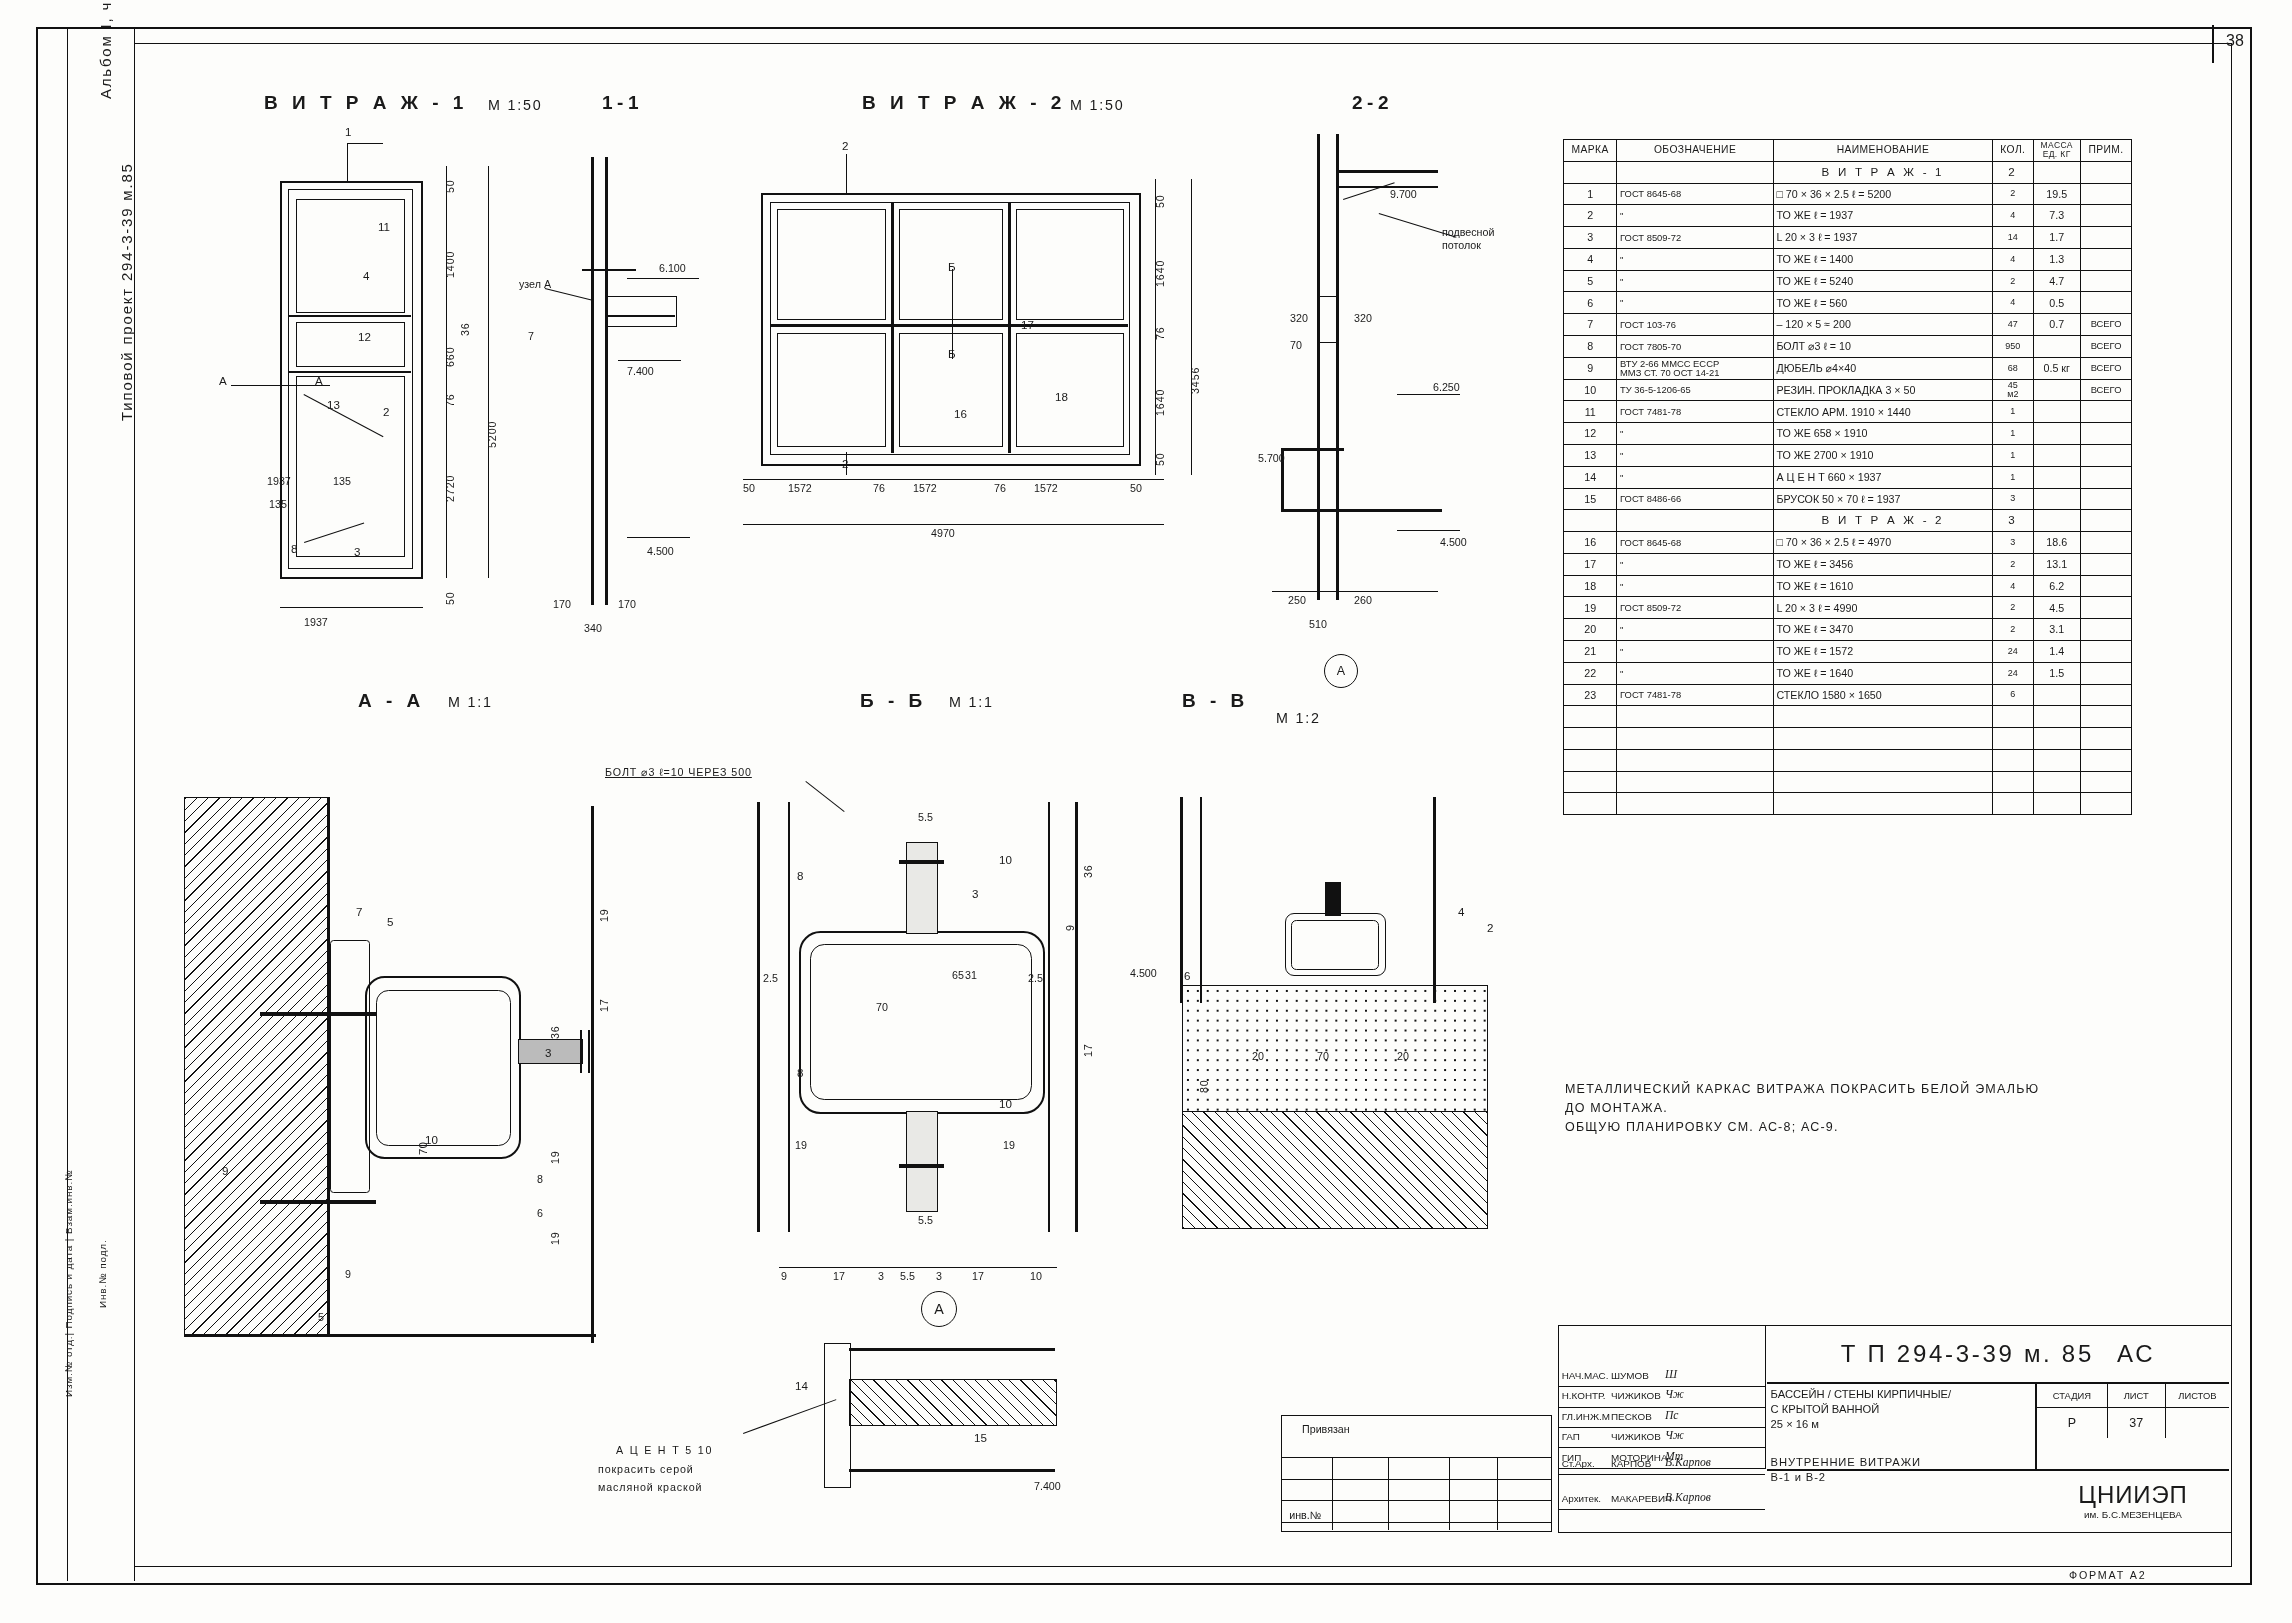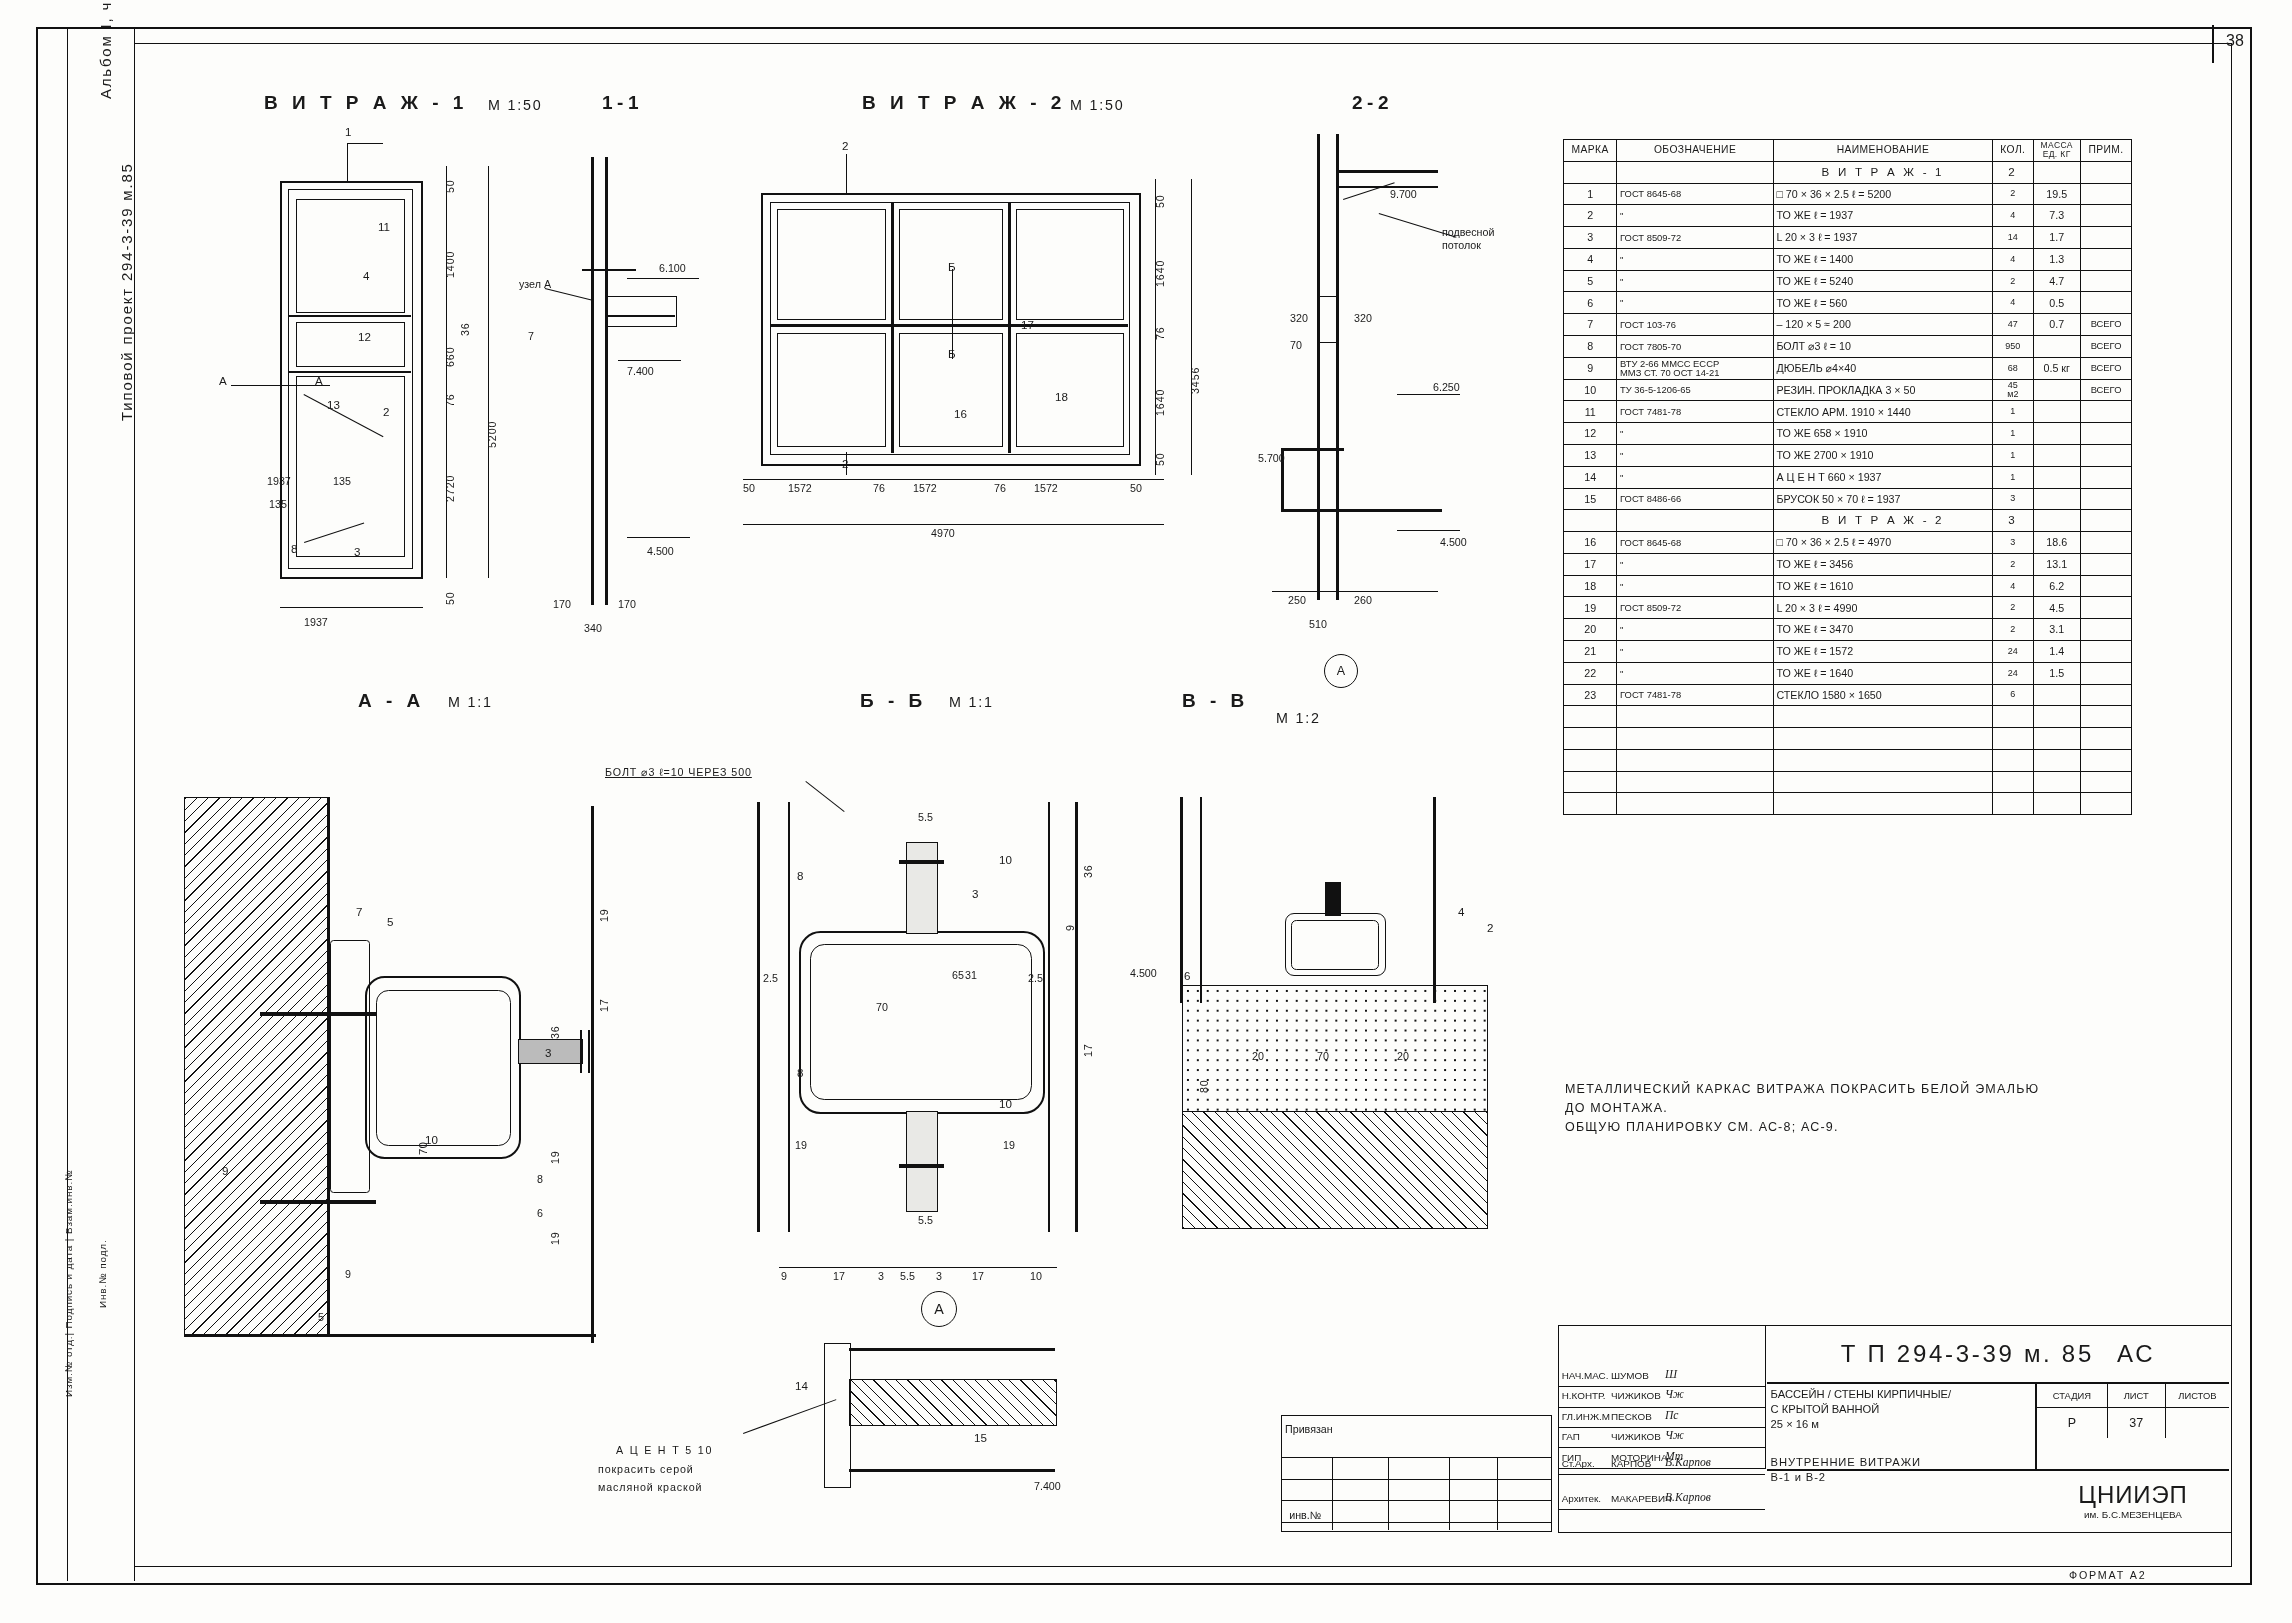--- a/index.html
+++ b/index.html
@@ -576,21 +576,21 @@
       </tbody>
   </table>
 
   <div class="notes">
     <div>МЕТАЛЛИЧЕСКИЙ КАРКАС ВИТРАЖА ПОКРАСИТЬ БЕЛОЙ ЭМАЛЬЮ</div>
     <div>ДО МОНТАЖА.</div>
     <div>ОБЩУЮ ПЛАНИРОВКУ СМ. АС-8; АС-9.</div>
   </div>
 
   <div class="attach">
-    <div class="lbl t-sm" style="left:3px;top:7.2px;">Привязан</div>
+    <div class="lbl t-sm" style="left:20px;top:7.2px;">Привязан</div>
     <div class="lbl t-sm" style="left:7.2px;top:93px;">инв.№</div>
     <div class="ln" style="left:0;top:41px;width:269px;height:0.9px;"></div>
     <div class="ln" style="left:0;top:63px;width:269px;height:0.9px;"></div>
     <div class="ln" style="left:0;top:84px;width:269px;height:0.9px;"></div>
     <div class="ln" style="left:0;top:106px;width:269px;height:0.9px;"></div>
     <div class="ln" style="left:50px;top:41px;width:0.9px;height:73px;"></div>
     <div class="ln" style="left:106px;top:41px;width:0.9px;height:73px;"></div>
     <div class="ln" style="left:167px;top:41px;width:0.9px;height:73px;"></div>
     <div class="ln" style="left:215px;top:41px;width:0.9px;height:73px;"></div>
   </div>

